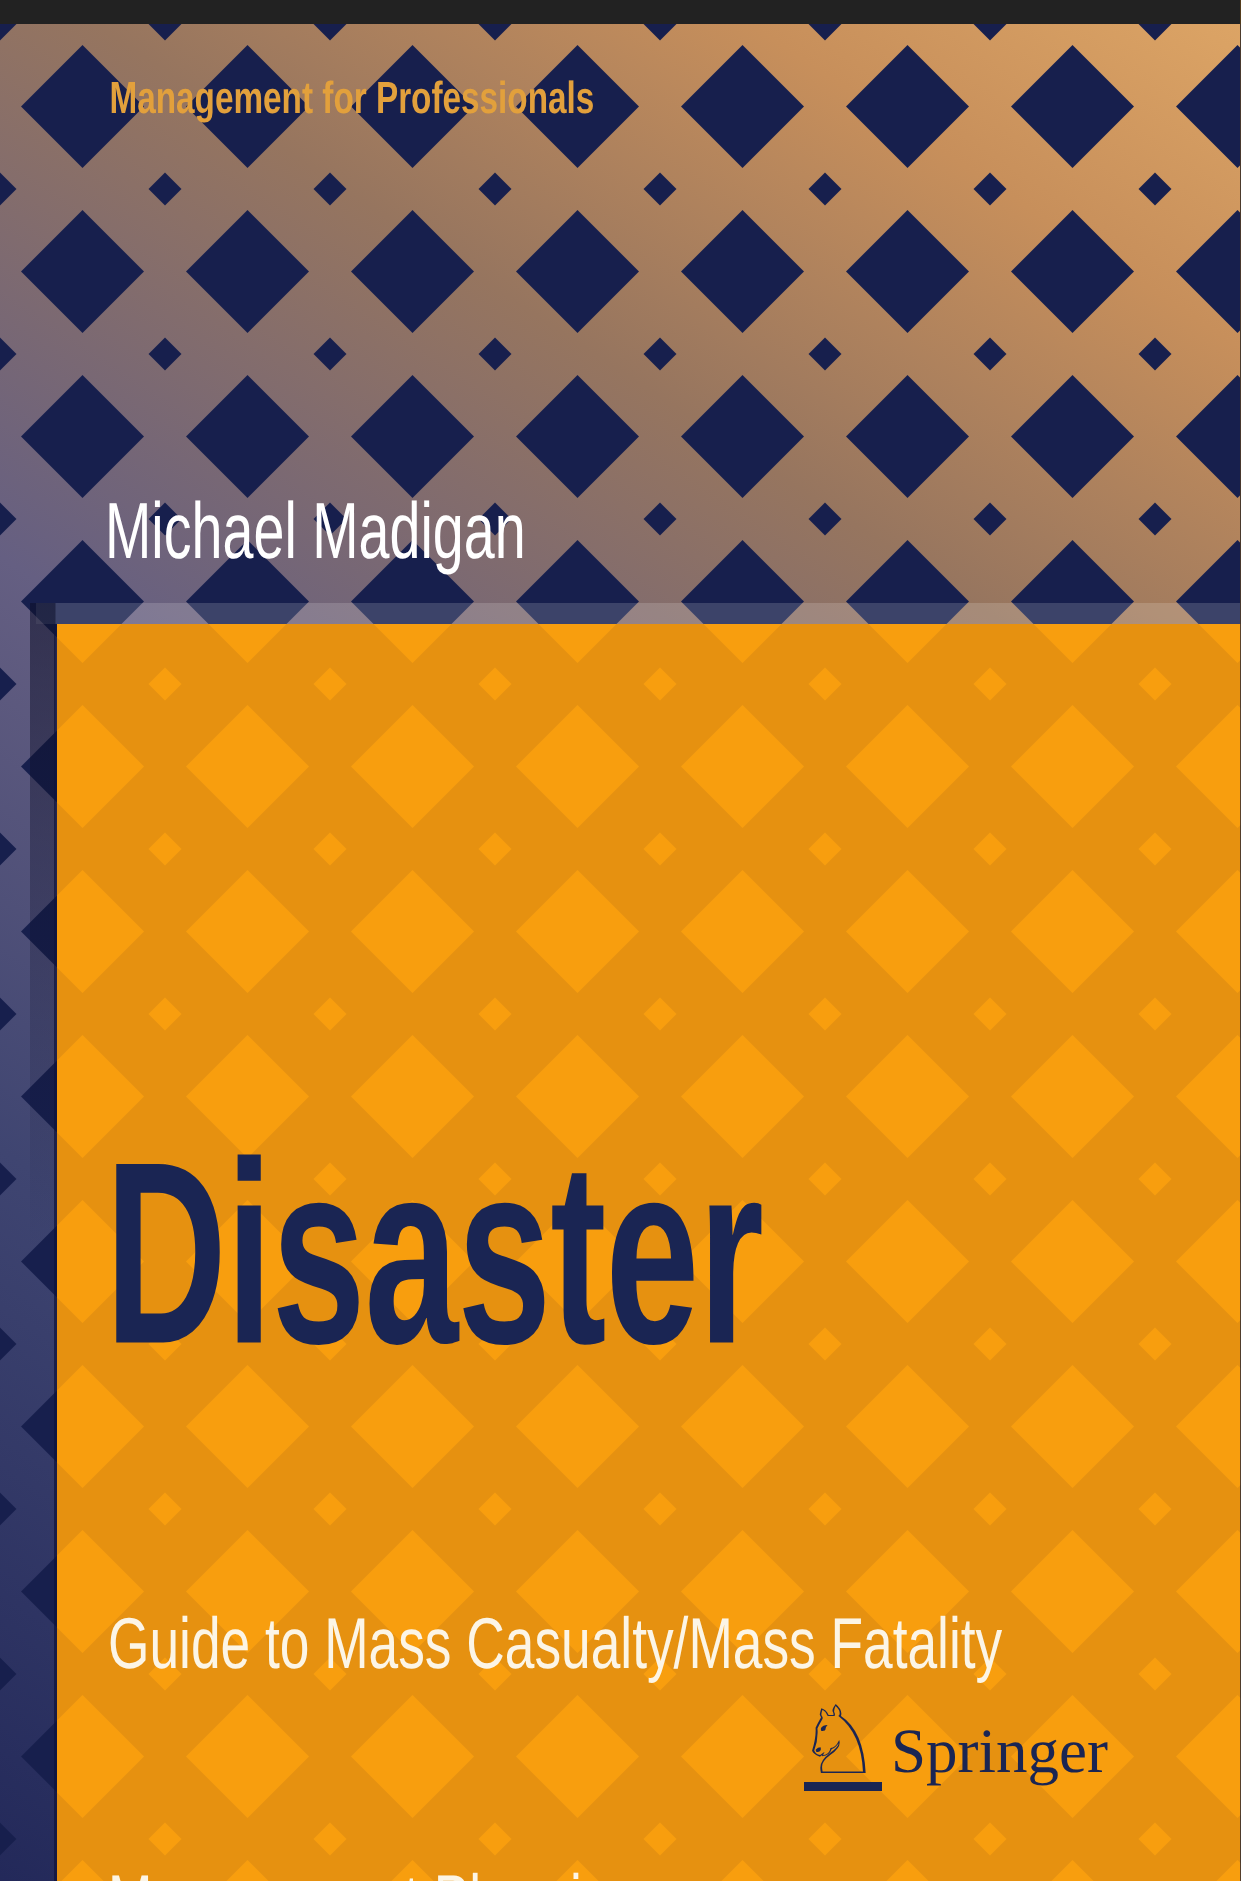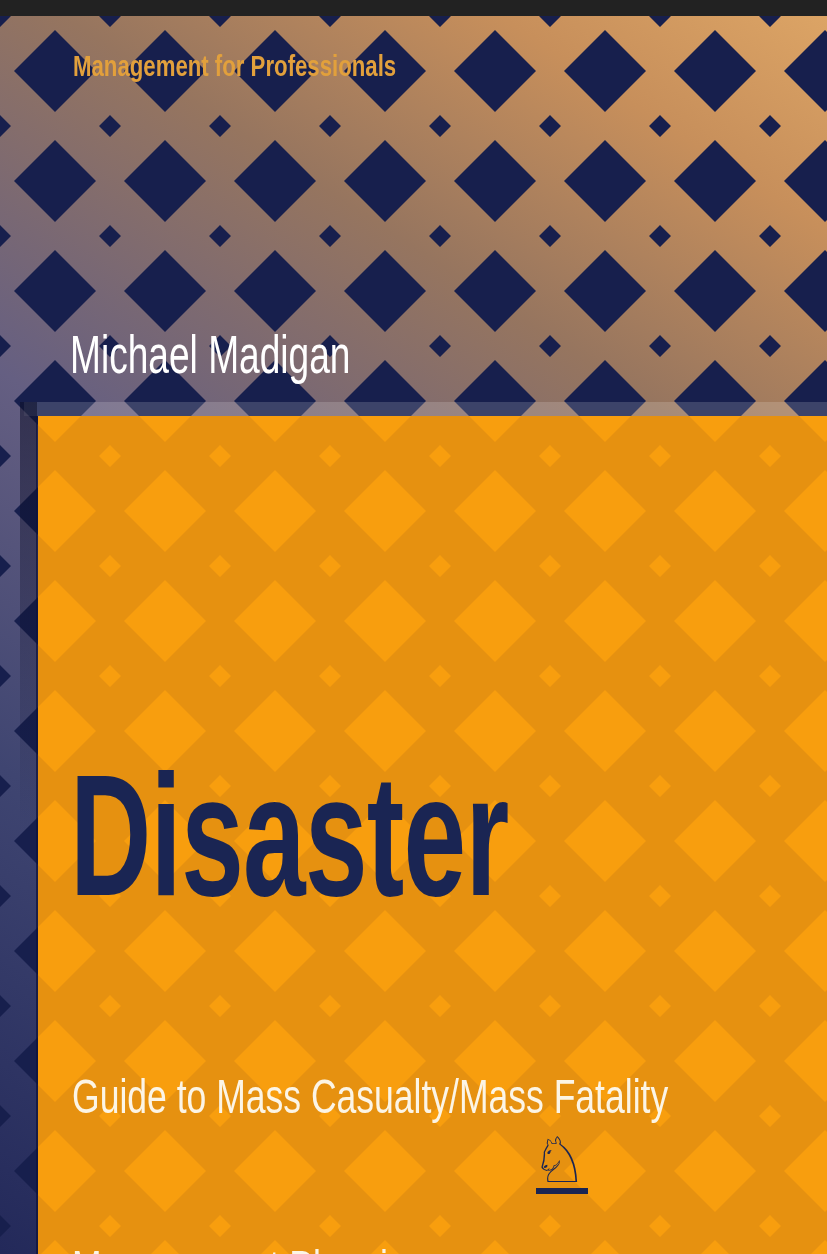--- a/index.html
+++ b/index.html
@@ -121,15 +121,16 @@
     
   </div>
 
   <div class="txt subtitle">
     <div>Guide to Mass Casualty/Mass Fatality</div>
     <div>Management Planning</div>
   </div>
 
   <span class="knight">♘</span>
   <div class="knight-underline"></div>
+  <span class="springer-name">Springer</span>
 
 
 </div>
 
 </body></html>

